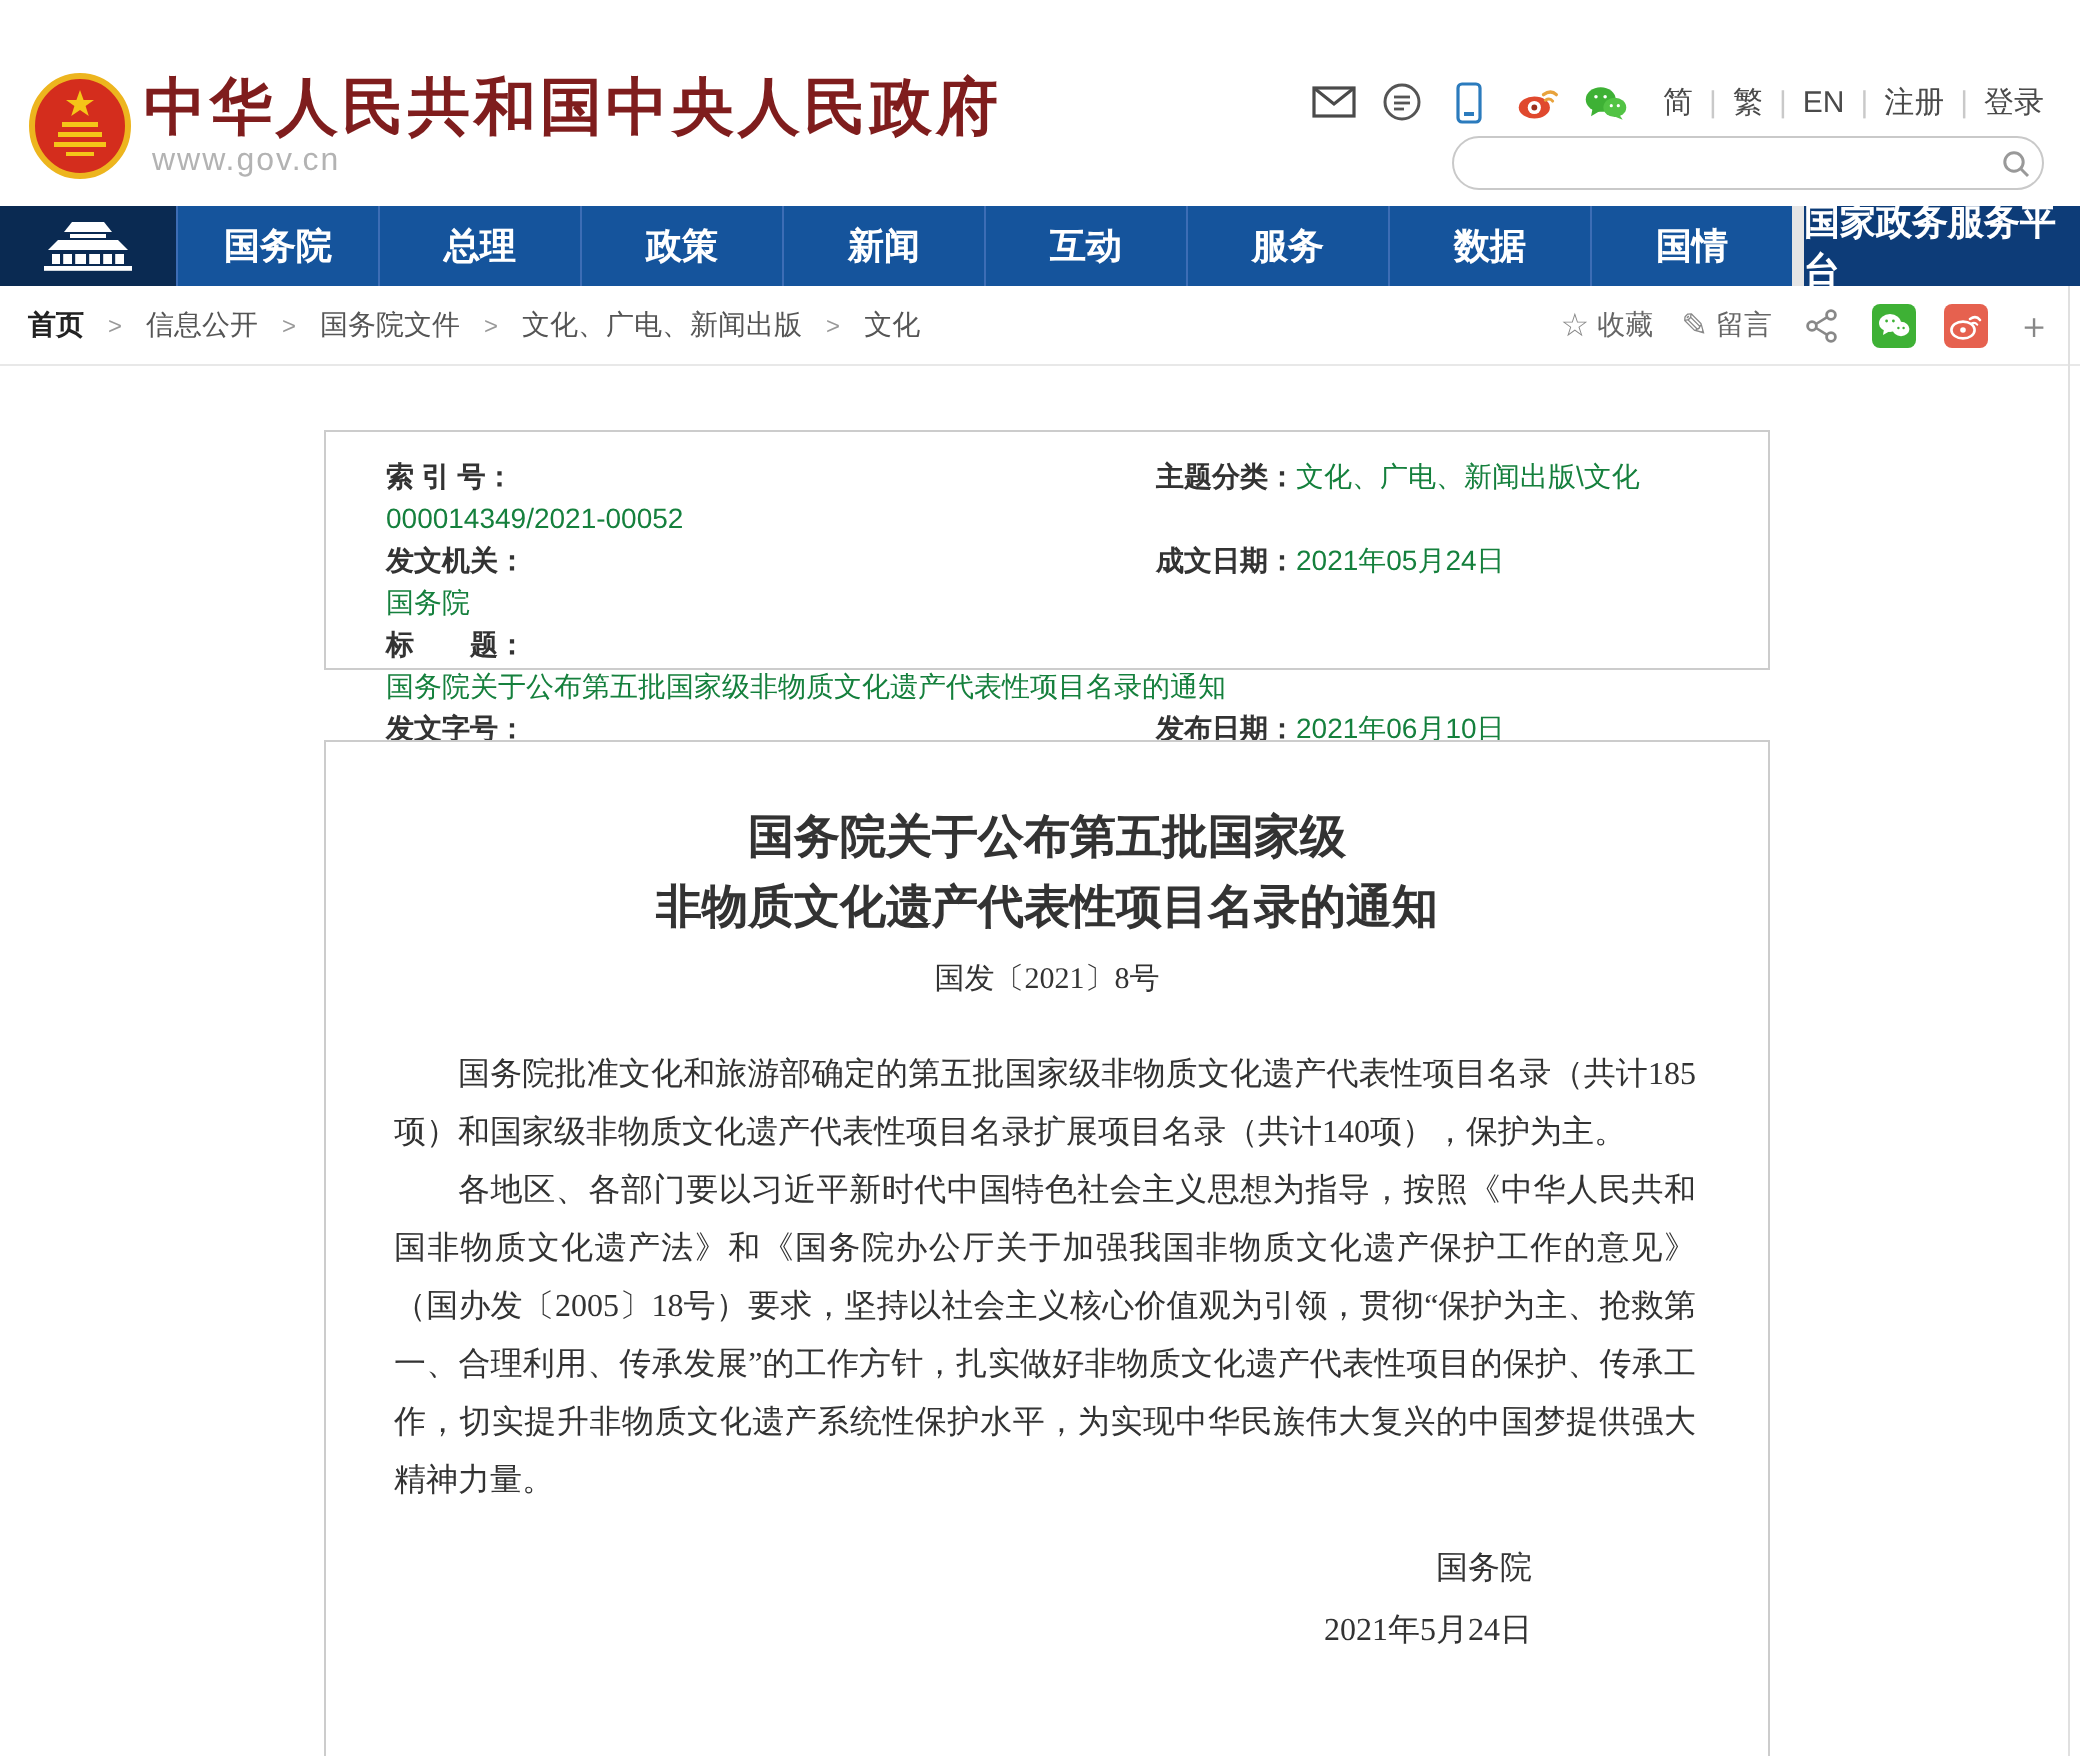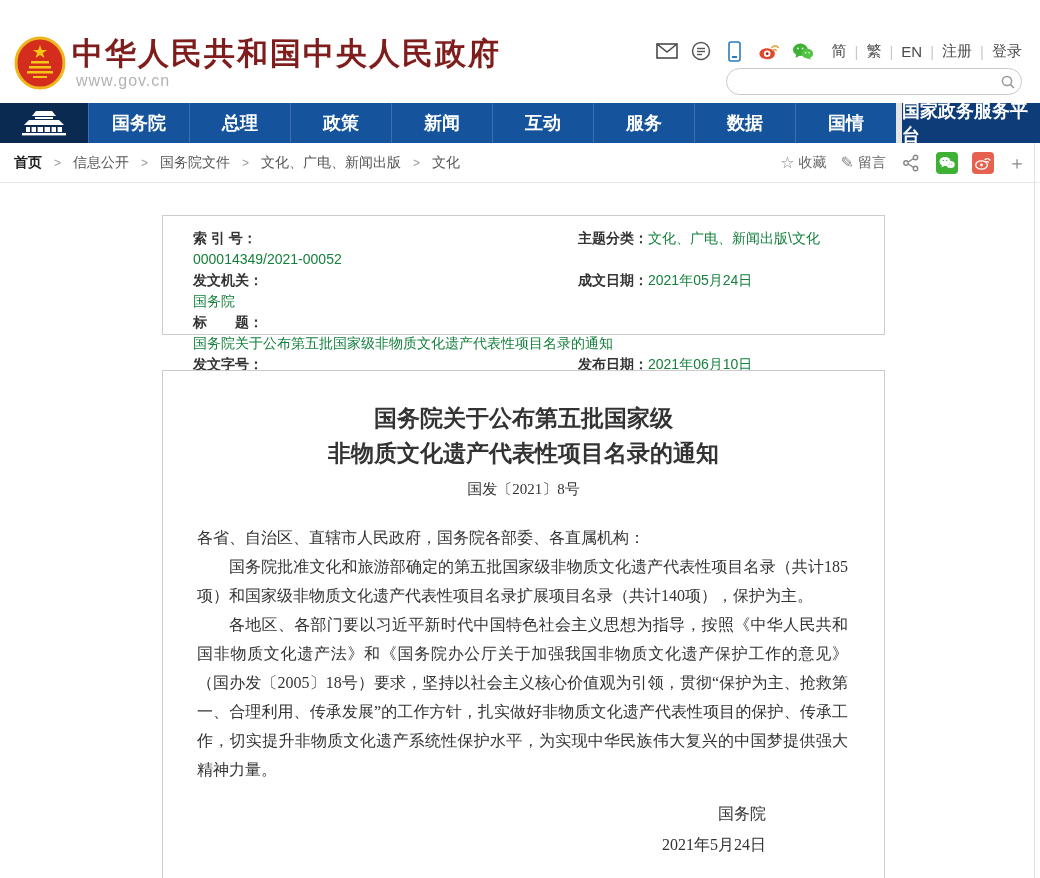--- a/index.html
+++ b/index.html
@@ -279,21 +279,20 @@
     </div>
   </div>
 
 <div class="doc-box" data-interactable="false">
   <div class="doc-title" data-interactable="false">
     <div data-interactable="false">国务院关于公布第五批国家级</div>
     <div data-interactable="false">非物质文化遗产代表性项目名录的通知</div>
   </div>
   <div class="doc-number" data-interactable="false">国发〔2021〕8号</div>
   <div class="doc-body" data-interactable="false">
-    <p data-interactable="false">各省、自治区、直辖市人民政府，国务院各部委、各直属机构：</p>
     <p class="indent" data-interactable="false">国务院批准文化和旅游部确定的第五批国家级非物质文化遗产代表性项目名录（共计185项）和国家级非物质文化遗产代表性项目名录扩展项目名录（共计140项），保护为主。</p>
     <p class="indent" data-interactable="false">各地区、各部门要以习近平新时代中国特色社会主义思想为指导，按照《中华人民共和国非物质文化遗产法》和《国务院办公厅关于加强我国非物质文化遗产保护工作的意见》（国办发〔2005〕18号）要求，坚持以社会主义核心价值观为引领，贯彻“保护为主、抢救第一、合理利用、传承发展”的工作方针，扎实做好非物质文化遗产代表性项目的保护、传承工作，切实提升非物质文化遗产系统性保护水平，为实现中华民族伟大复兴的中国梦提供强大精神力量。</p>
   </div>
   <div class="doc-sign" data-interactable="false">
     <div data-interactable="false">国务院</div>
     <div data-interactable="false">2021年5月24日</div>
   </div>
 
 </div>
 

